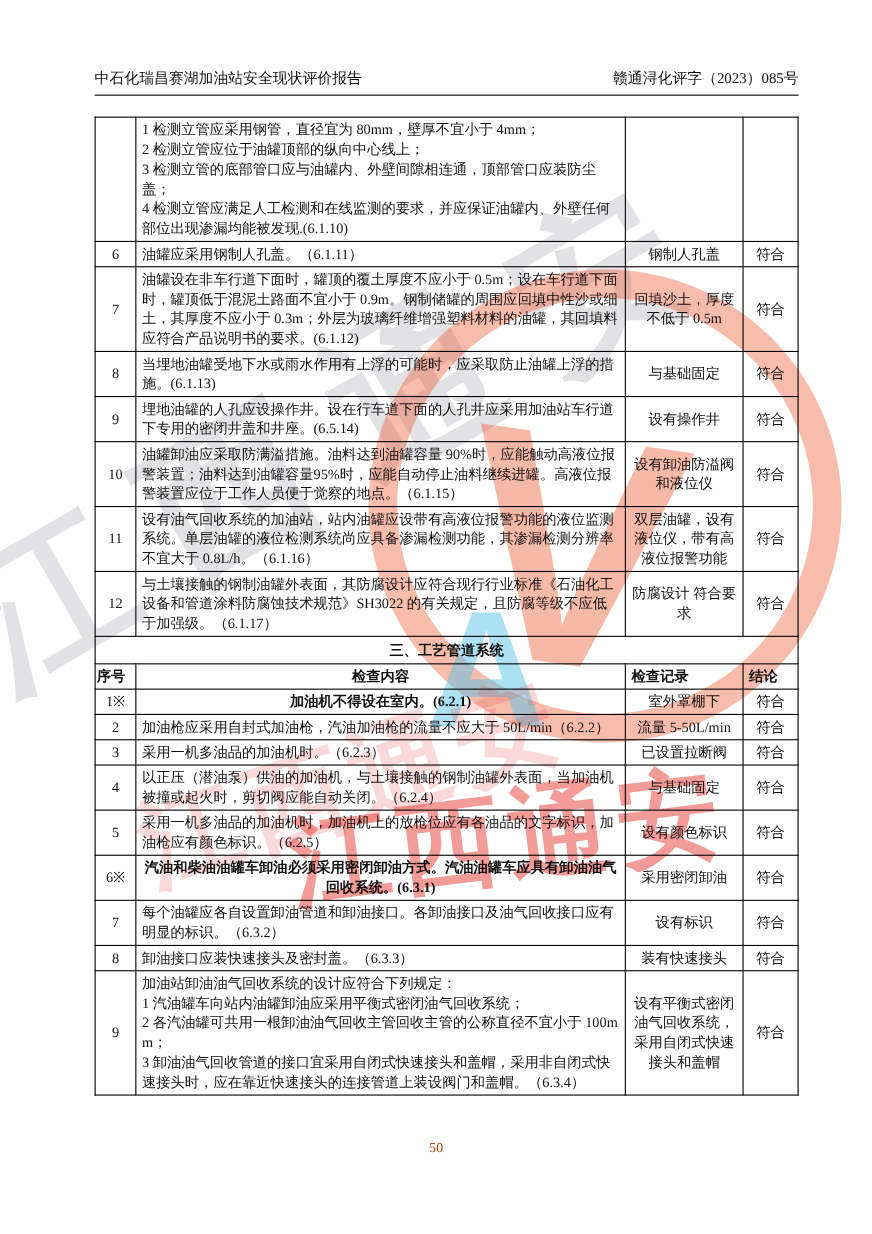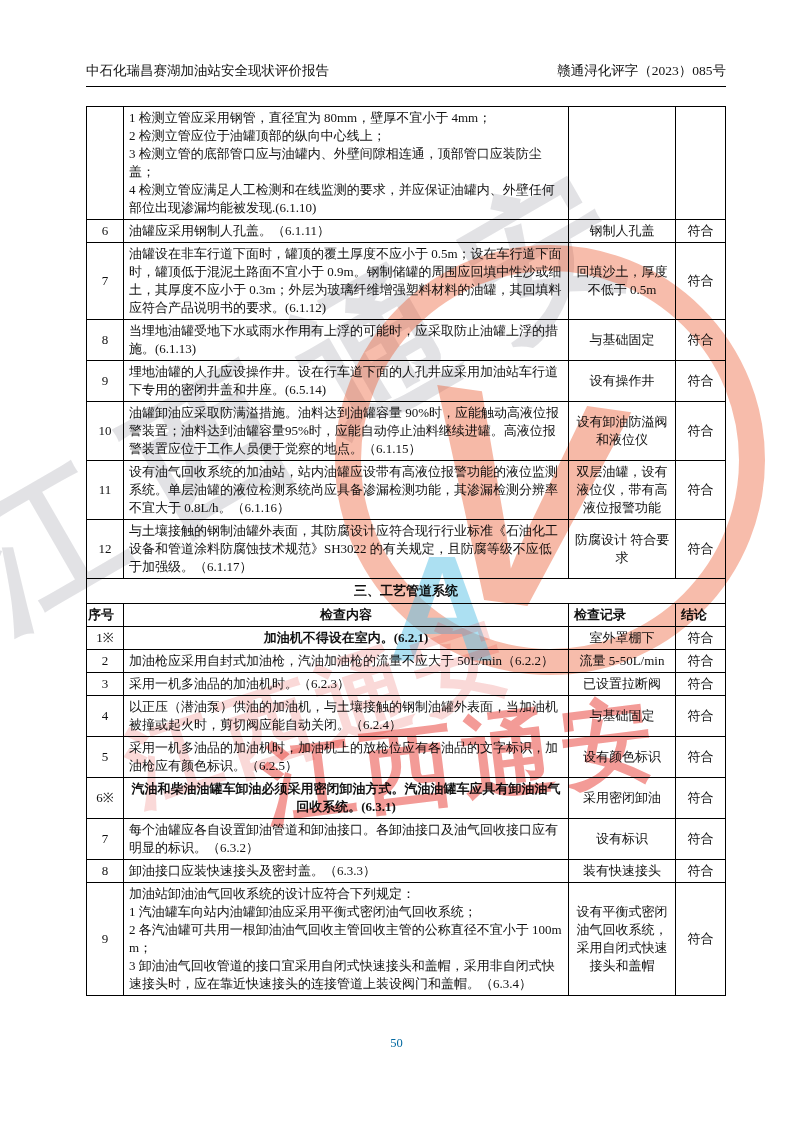--- a/index.html
+++ b/index.html
@@ -38,21 +38,21 @@
   .c-num{text-align:center;padding:2px 1px;}
   .c-content{text-align:left;white-space:pre-line;}
   .c-record{text-align:center;}
   .c-concl{text-align:center;}
   tr.bold .c-content{font-weight:bold;text-align:center;}
   .section-row td{text-align:center;font-weight:bold;padding:3px 5px;}
   .head-row td{text-align:left;font-weight:bold;}
   
   .page-footer{
     position:absolute;left:0;top:1036px;width:100%;
-    text-align:center;font-size:12.5px;color:#0369a1;
+    text-align:center;font-size:12.5px;color:#c2410c;
   }
   
   .watermark{
     position:absolute;inset:0;
     pointer-events:none;
     mix-blend-mode:multiply;
     z-index:5;
   }
   .wm-gray{
     position:absolute;left:30px;top:470px;

